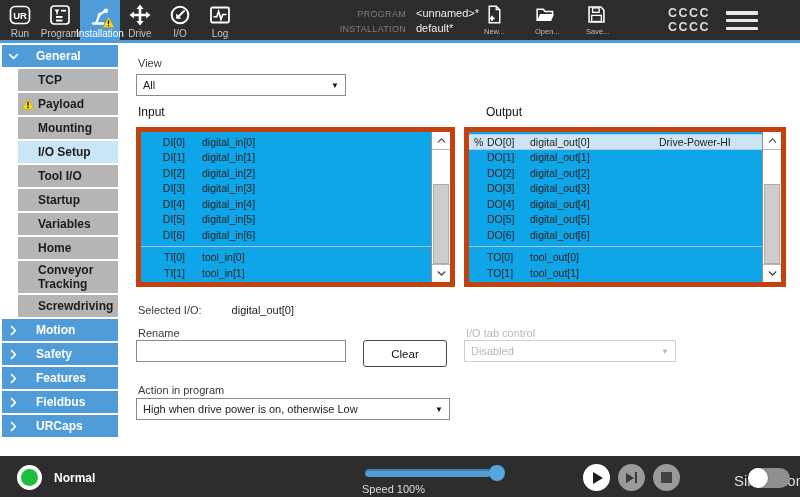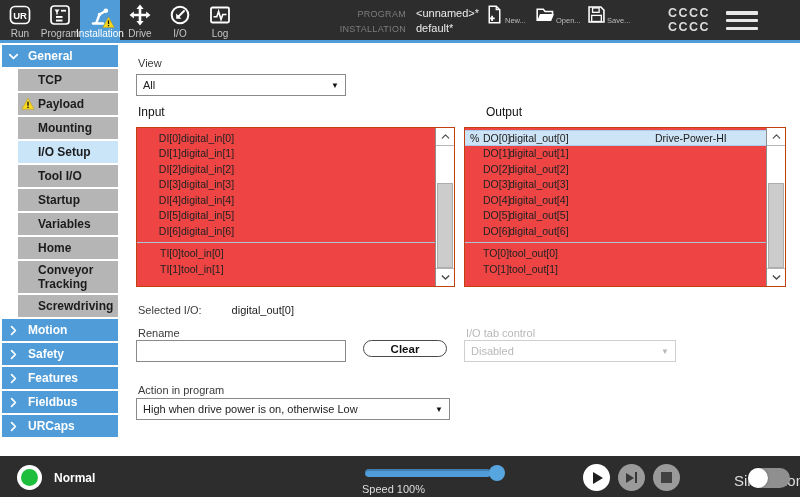--- a/index.html
+++ b/index.html
@@ -19,65 +19,65 @@
   .tab-icon{position:relative;width:24px;height:24px}
   .tab-icon svg{width:24px;height:24px;display:block}
   .warn-badge{position:absolute;right:-3px;bottom:-2px;width:13px;height:13px}
   .warn-badge svg{width:13px;height:13px;display:block}
   .tab-label{font-size:10px;color:#c4c4c4;margin-top:1px;white-space:nowrap}
   .tab.active .tab-label{color:#fff}
   .prog-info{position:absolute;left:330px;top:7px;display:grid;grid-template-columns:76px auto;column-gap:10px;row-gap:3px;align-items:baseline}
   .prog-info .k{font-size:9px;color:#7d7d7d;text-align:right;letter-spacing:.3px}
   .prog-info .v{font-size:11px;color:#ececec}
   .file-actions{position:absolute;left:484px;top:4px;display:flex;gap:13px}
-  .file-action{width:38px;display:flex;flex-direction:row;align-items:flex-end}
+  .file-action{width:38px;display:flex;flex-direction:column;align-items:flex-start}
   .file-action svg{width:21px;height:21px;display:block}
   .file-action .fa-label{font-size:7.5px;color:#bdbdbd;margin-top:2px}
   .session{position:absolute;left:668px;top:6px;color:#dcdcdc;font-size:12.5px;font-weight:bold;letter-spacing:1.5px;line-height:14px;text-align:left}
   .hamburger{position:absolute;left:726px;top:11px;width:32px;height:19px;display:flex;flex-direction:column;justify-content:space-between;cursor:pointer}
   .hamburger i{display:block;height:3.5px;background:#e8e8e8;border-radius:1px}
 
   
   .sidebar{position:absolute;left:0;top:43px;width:130px;height:413px;background:#fff}
-  .side-header{margin:2px 12px 0 2px;height:22px;background:var(--accent);color:#fff;font-weight:bold;font-size:12px;display:flex;align-items:center;gap:8px;padding-left:5px;cursor:pointer}
+  .side-header{margin:2px 12px 0 2px;height:22px;background:var(--accent);color:#fff;font-weight:bold;font-size:12px;display:flex;align-items:center;gap:16px;padding-left:5px;cursor:pointer}
   .side-header svg{width:13px;height:13px;color:#fff}
   .side-item{margin:2px 12px 0 18px;background:var(--side-gray);min-height:22px;display:flex;align-items:center;font-size:12px;font-weight:bold;color:#1c1c1c;padding:2px 2px 2px 20px;position:relative;line-height:14px;cursor:pointer}
   .side-item.selected{background:#cbe5f8}
   .side-warn{position:absolute;left:3px;top:50%;transform:translateY(-50%);width:14px;height:14px}
   .side-warn svg{width:14px;height:14px;display:block}
 
   
   .main{position:absolute;left:130px;top:43px;width:670px;height:413px;background:#fff}
   .lbl{position:absolute;font-size:11px;color:#3a3a3a}
   .lbl.disabled{color:#b8b8b8}
   .dropdown{position:absolute;height:22px;border:1px solid #8a8a8a;background:#fff;font-size:11px;color:#222;display:flex;align-items:center;padding:0 20px 0 6px;cursor:pointer}
   .dropdown .caret{position:absolute;right:6px;top:6px;font-size:8px;color:#111;line-height:10px}
   .dropdown.disabled{border-color:#cfcfcf;color:#b8b8b8;cursor:default}
   .dropdown.disabled .caret{color:#b8b8b8}
   .panel-title{position:absolute;font-size:12px;font-weight:normal;color:#111}
-  .io-list{position:absolute;border:1px solid #c2410c;background:#ef4444;display:flex}
+  .io-list{position:absolute;border:5px solid #c2410c;background:#0ea5e9;display:flex}
   .list-body{flex:1;position:relative;padding-top:2px;overflow:hidden}
   .io-row{height:15.5px;display:flex;align-items:center;font-size:10.5px;color:#222;position:relative;cursor:pointer}
   .io-row .prefix{width:18px;padding-left:5px}
   .io-row .id{width:26px;text-align:right}
-  .io-row .nm{}
+  .io-row .nm{margin-left:17px}
   .io-row .tag{position:absolute;left:190px}
   .io-row.selected{background:var(--sel);border-top:1px solid #a9cbe9;border-bottom:1px solid #a9cbe9}
   .list-sep{margin:3px 0;border-top:1px solid #aac4d8}
   .scrollbar{width:19px;border-left:1px solid #8f8f8f;display:flex;flex-direction:column;background:#fff}
   .sb-btn{height:18px;display:flex;align-items:center;justify-content:center;color:#4d4d4d;cursor:pointer}
   .sb-btn svg{width:11px;height:11px}
   .sb-btn.up{border-bottom:1px solid #b5b5b5}
   .sb-btn.down{border-top:1px solid #b5b5b5}
   .sb-track{flex:1;position:relative}
   .sb-thumb{position:absolute;left:1px;right:1px;top:30%;bottom:0;background:#cccccc;border:1px solid #adadad;cursor:grab}
   .sel-io{position:absolute;left:8px;top:261px;font-size:11px;color:#3a3a3a;display:flex}
   .sel-io .sv{margin-left:30px;color:#222}
   .text-input{position:absolute;height:22px;border:1px solid #8a8a8a;background:#fff;font-size:11px;padding:0 6px;font-family:"Liberation Sans",sans-serif}
-  .clear-btn{position:absolute;left:233px;top:297px;width:84px;height:17px;background:#fff;border:1px solid #4a4a4a;border-radius:10px;font-size:11.5px;font-weight:bold;color:#111;font-family:"Liberation Sans",sans-serif;cursor:pointer}
+  .clear-btn{position:absolute;left:233px;top:297px;width:84px;height:27px;background:#fff;border:1px solid #4a4a4a;border-radius:3px;font-size:11.5px;font-weight:normal;color:#111;font-family:"Liberation Sans",sans-serif;cursor:pointer}
 
   
   .footer{position:absolute;left:0;top:456px;width:800px;height:41px;background:var(--dark)}
   .status{position:absolute;left:17px;top:9px;display:flex;align-items:center;gap:12px}
   .status-ring{width:25px;height:25px;border-radius:50%;background:#fff;display:flex;align-items:center;justify-content:center}
   .status-dot{width:17px;height:17px;border-radius:50%;background:#1cbe3b}
   .status-label{color:#fff;font-weight:bold;font-size:12px}
   .slider{position:absolute;left:365px;top:13px;width:126px;height:8px;background:var(--accent);border-radius:4px;box-shadow:inset 0 2px 0 rgba(0,0,0,.18)}
   .slider-handle{position:absolute;right:-14px;top:-4px;width:16px;height:16px;border-radius:50%;background:#57a6df;cursor:grab}
   .speed-label{position:absolute;left:362px;top:27px;width:134px;text-align:left;color:#dedede;font-size:11px}

